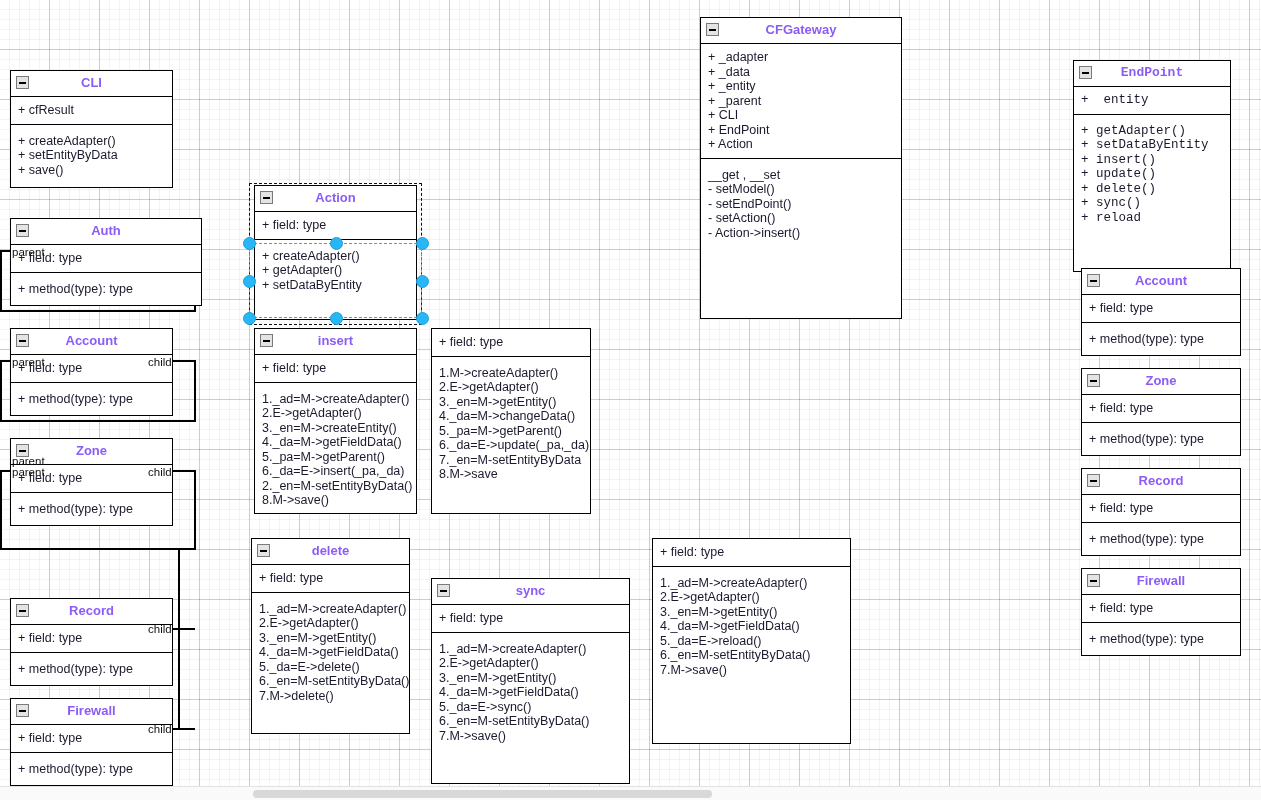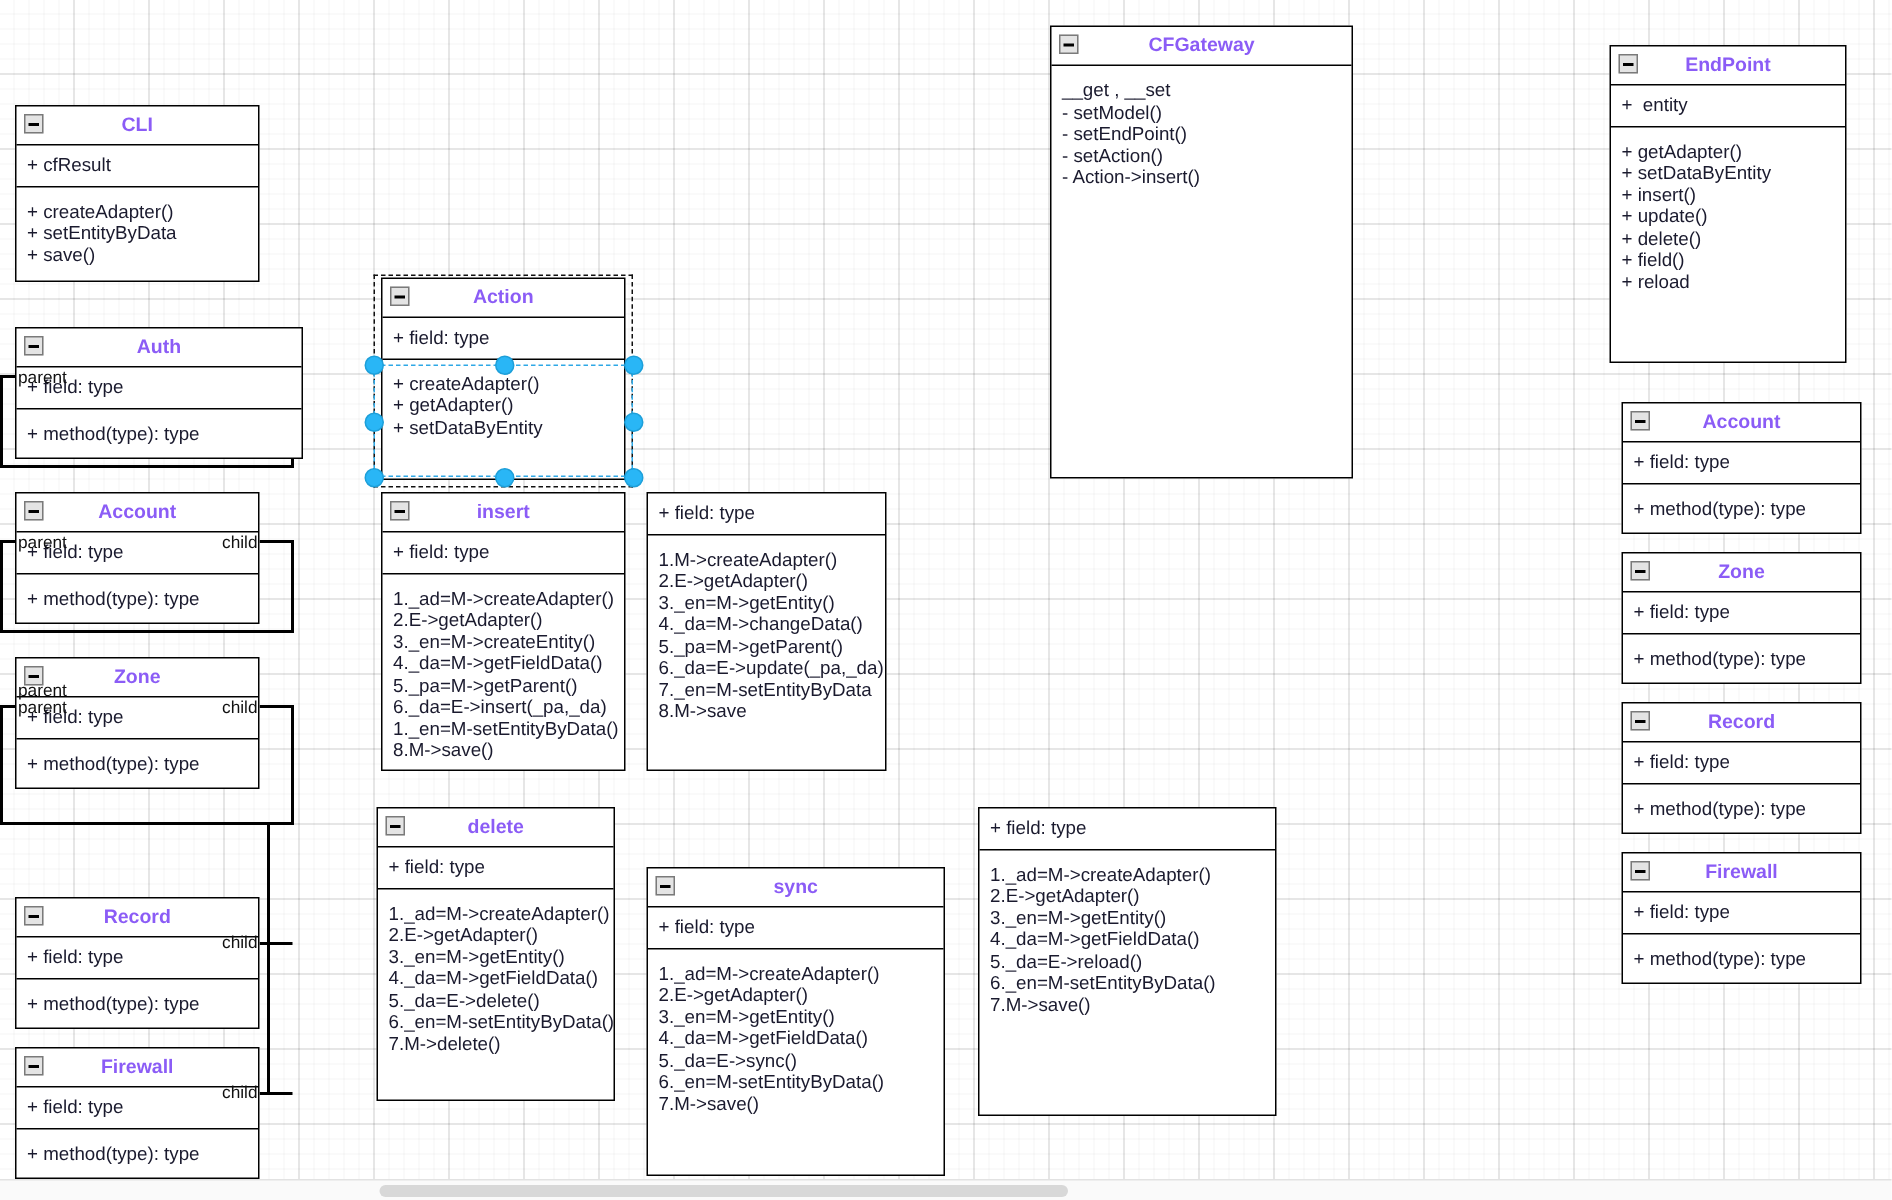--- a/index.html
+++ b/index.html
@@ -179,43 +179,52 @@
         <div class="row">+ createAdapter()</div>
         <div class="row">+ setEntityByData</div>
         <div class="row">+ save()</div>
       </div>
     </div>
     <div class="uml" style="left: 700px; top: 17px; width: 202px; height: 302px;">
       <div class="hdr">
         <span class="collapse"></span>
         <span>CFGateway</span>
       </div>
+      <div class="sect">
+        <div class="row">+ _adapter</div>
+        <div class="row">+ _data</div>
+        <div class="row">+ _entity</div>
+        <div class="row">+ _parent</div>
+        <div class="row">+ CLI</div>
+        <div class="row">+ EndPoint</div>
+        <div class="row">+ Action</div>
+      </div>
       <div class="sect tall">
         <div class="row">__get , __set</div>
         <div class="row">- setModel()</div>
         <div class="row">- setEndPoint()</div>
         <div class="row">- setAction()</div>
         <div class="row">- Action-&gt;insert()</div>
       </div>
     </div>
-    <div class="uml" style="left: 1073px; top: 30px; width: 158px; height: 212px;">
+    <div class="uml" style="left: 1073px; top: 60px; width: 158px; height: 212px; font-family: Liberation Mono, monospace;">
       <div class="hdr">
         <span class="collapse"></span>
         <span>EndPoint</span>
       </div>
       <div class="sect">
         <div class="row">+  entity</div>
       </div>
       <div class="sect tall">
         <div class="row">+ getAdapter()</div>
         <div class="row">+ setDataByEntity</div>
         <div class="row">+ insert()</div>
         <div class="row">+ update()</div>
         <div class="row">+ delete()</div>
-        <div class="row">+ field()</div>
+        <div class="row">+ sync()</div>
         <div class="row">+ reload</div>
       </div>
     </div>
     <div class="uml selected" style="left: 254px; top: 185px; width: 163px; height: 135px;">
       <div class="inner">
         <div class="hdr">
           <span class="collapse"></span>
           <span>Action</span>
         </div>
         <div class="sect">
@@ -306,21 +315,21 @@
       <div class="sect">
         <div class="row">+ field: type</div>
       </div>
       <div class="sect tall">
         <div class="row">1._ad=M-&gt;createAdapter()</div>
         <div class="row">2.E-&gt;getAdapter()</div>
         <div class="row">3._en=M-&gt;createEntity()</div>
         <div class="row">4._da=M-&gt;getFieldData()</div>
         <div class="row">5._pa=M-&gt;getParent()</div>
         <div class="row">6._da=E-&gt;insert(_pa,_da)</div>
-        <div class="row">1._en=M-setEntityByData()</div>
+        <div class="row">2._en=M-setEntityByData()</div>
         <div class="row">8.M-&gt;save()</div>
       </div>
     </div>
     <div class="uml" style="left: 431px; top: 328px; width: 160px; height: 186px;">
       <div class="sect">
         <div class="row">+ field: type</div>
       </div>
       <div class="sect tall">
         <div class="row">1.M-&gt;createAdapter()</div>
         <div class="row">2.E-&gt;getAdapter()</div>

